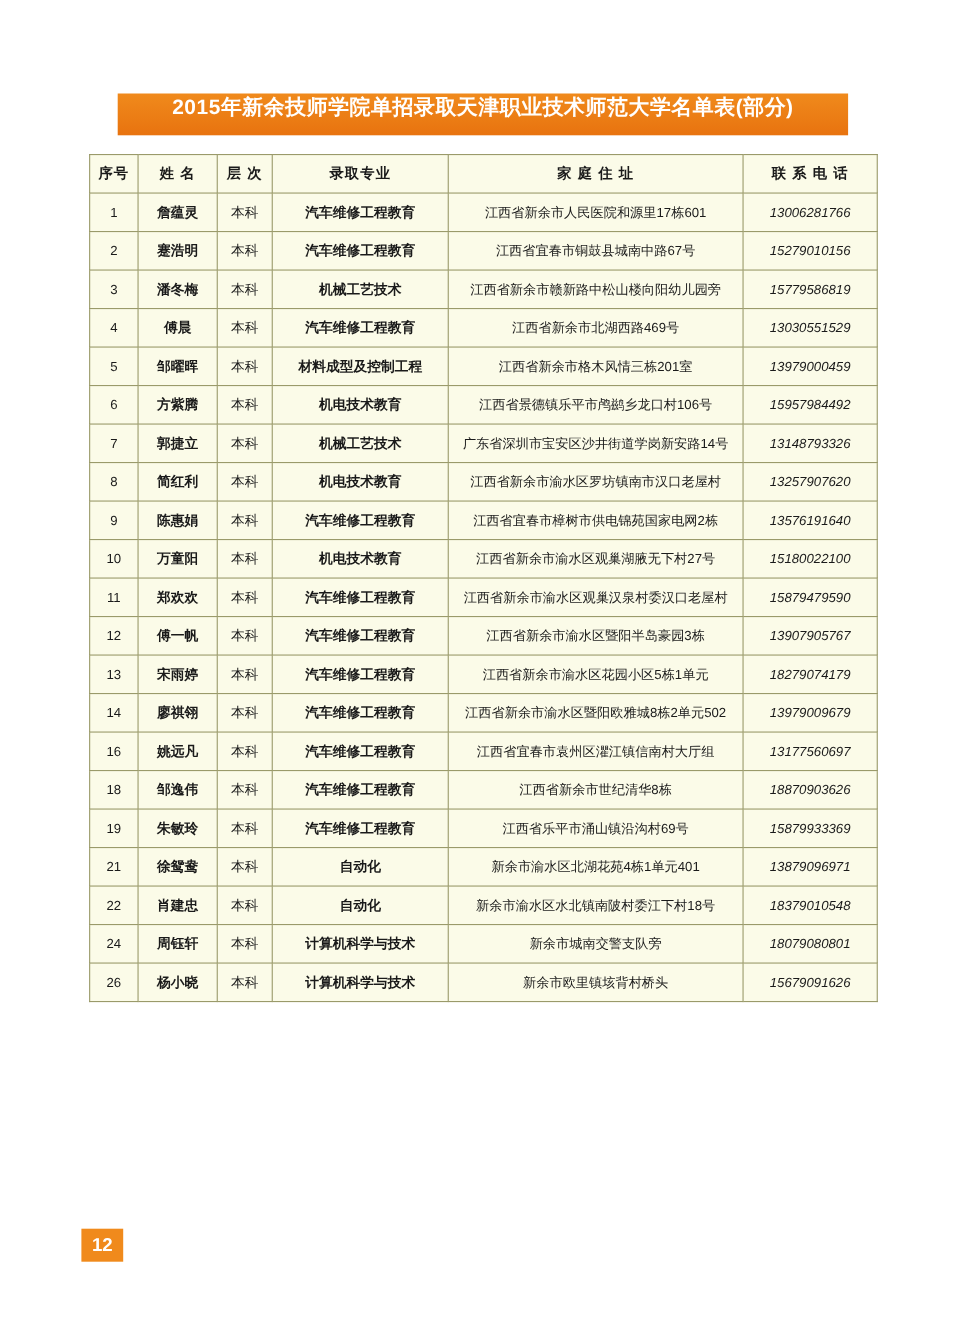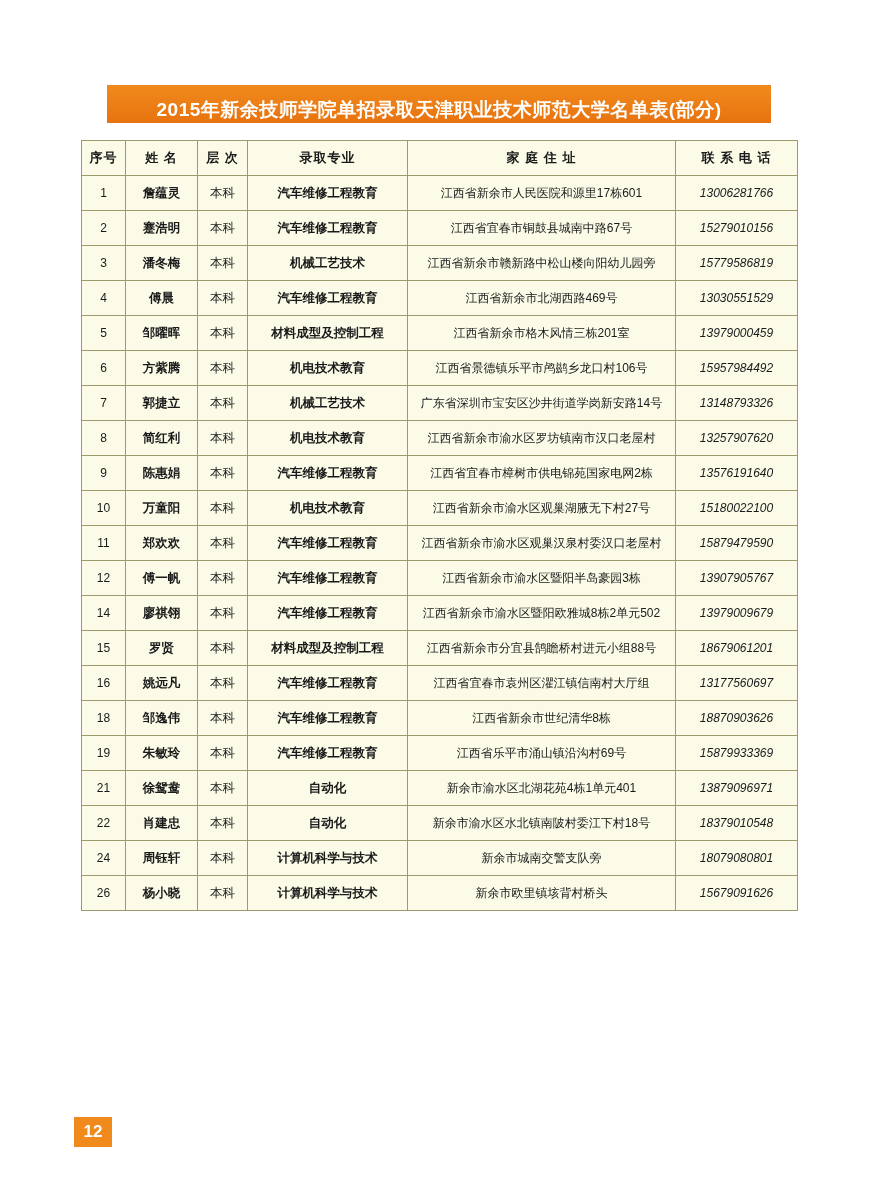--- a/index.html
+++ b/index.html
@@ -24,21 +24,21 @@
   }
   .title-banner {
     position: absolute;
     left: 107px;
     top: 85px;
     width: 664px;
     height: 38px;
     background: #ed7d17;
     background: linear-gradient(180deg, #f08a1c 0%, #e8730f 100%);
     display: flex;
-    align-items: flex-end;
+    align-items: flex-start;
     justify-content: center;
   }
   .title-banner .title-text {
     color: #ffffff;
     font-size: 19px;
     font-weight: bold;
     letter-spacing: 0.5px;
     white-space: nowrap;
   }
   .table-wrap {
@@ -230,34 +230,34 @@
           </tr>
           <tr>
             <td class="cell-no">12</td>
             <td class="cell-name">傅一帆</td>
             <td class="cell-level">本科</td>
             <td class="cell-major">汽车维修工程教育</td>
             <td class="cell-addr">江西省新余市渝水区暨阳半岛豪园3栋</td>
             <td class="cell-phone">13907905767</td>
           </tr>
           <tr>
+            <td class="cell-no">13</td>
+            <td class="cell-name">宋雨婷</td>
+            <td class="cell-level">本科</td>
+            <td class="cell-major">汽车维修工程教育</td>
+            <td class="cell-addr">江西省新余市渝水区花园小区5栋1单元</td>
+            <td class="cell-phone">18279074179</td>
+          </tr>
+          <tr>
             <td class="cell-no">14</td>
             <td class="cell-name">廖祺翎</td>
             <td class="cell-level">本科</td>
             <td class="cell-major">汽车维修工程教育</td>
             <td class="cell-addr">江西省新余市渝水区暨阳欧雅城8栋2单元502</td>
             <td class="cell-phone">13979009679</td>
-          </tr>
-          <tr>
-            <td class="cell-no">15</td>
-            <td class="cell-name">罗贤</td>
-            <td class="cell-level">本科</td>
-            <td class="cell-major">材料成型及控制工程</td>
-            <td class="cell-addr">江西省新余市分宜县鹄瞻桥村进元小组88号</td>
-            <td class="cell-phone">18679061201</td>
           </tr>
           <tr>
             <td class="cell-no">16</td>
             <td class="cell-name">姚远凡</td>
             <td class="cell-level">本科</td>
             <td class="cell-major">汽车维修工程教育</td>
             <td class="cell-addr">江西省宜春市袁州区灈江镇信南村大厅组</td>
             <td class="cell-phone">13177560697</td>
           </tr>
           <tr>

